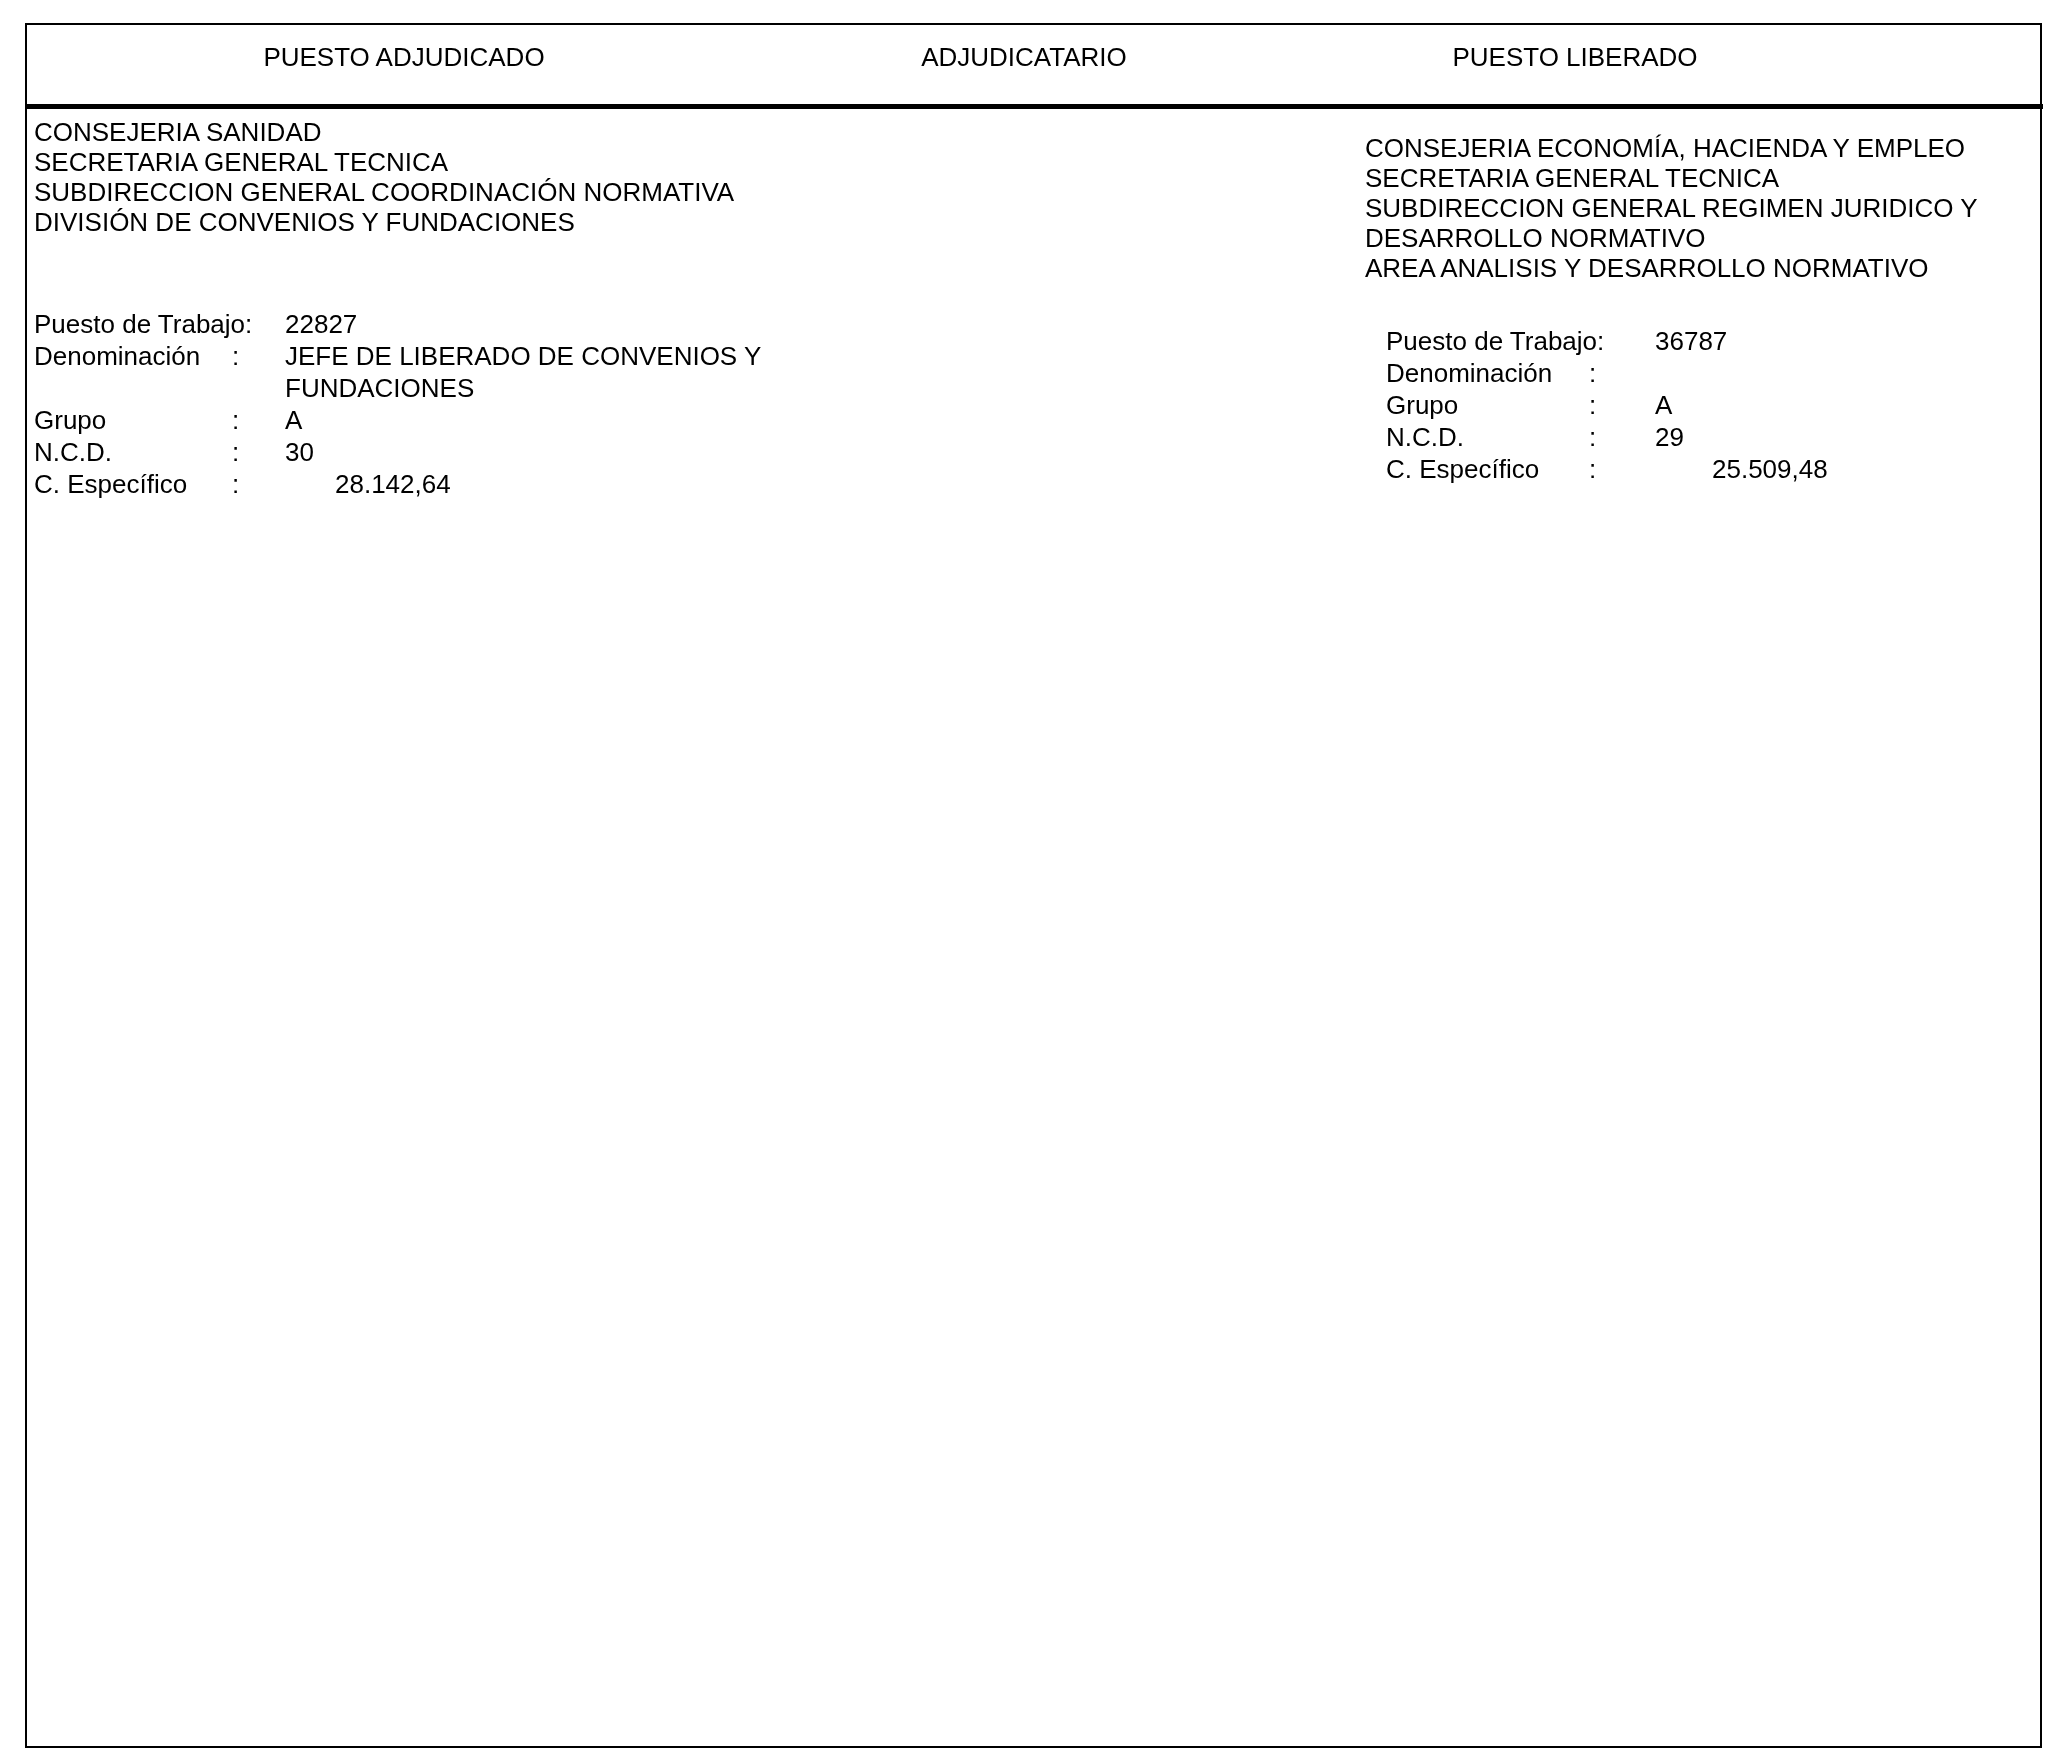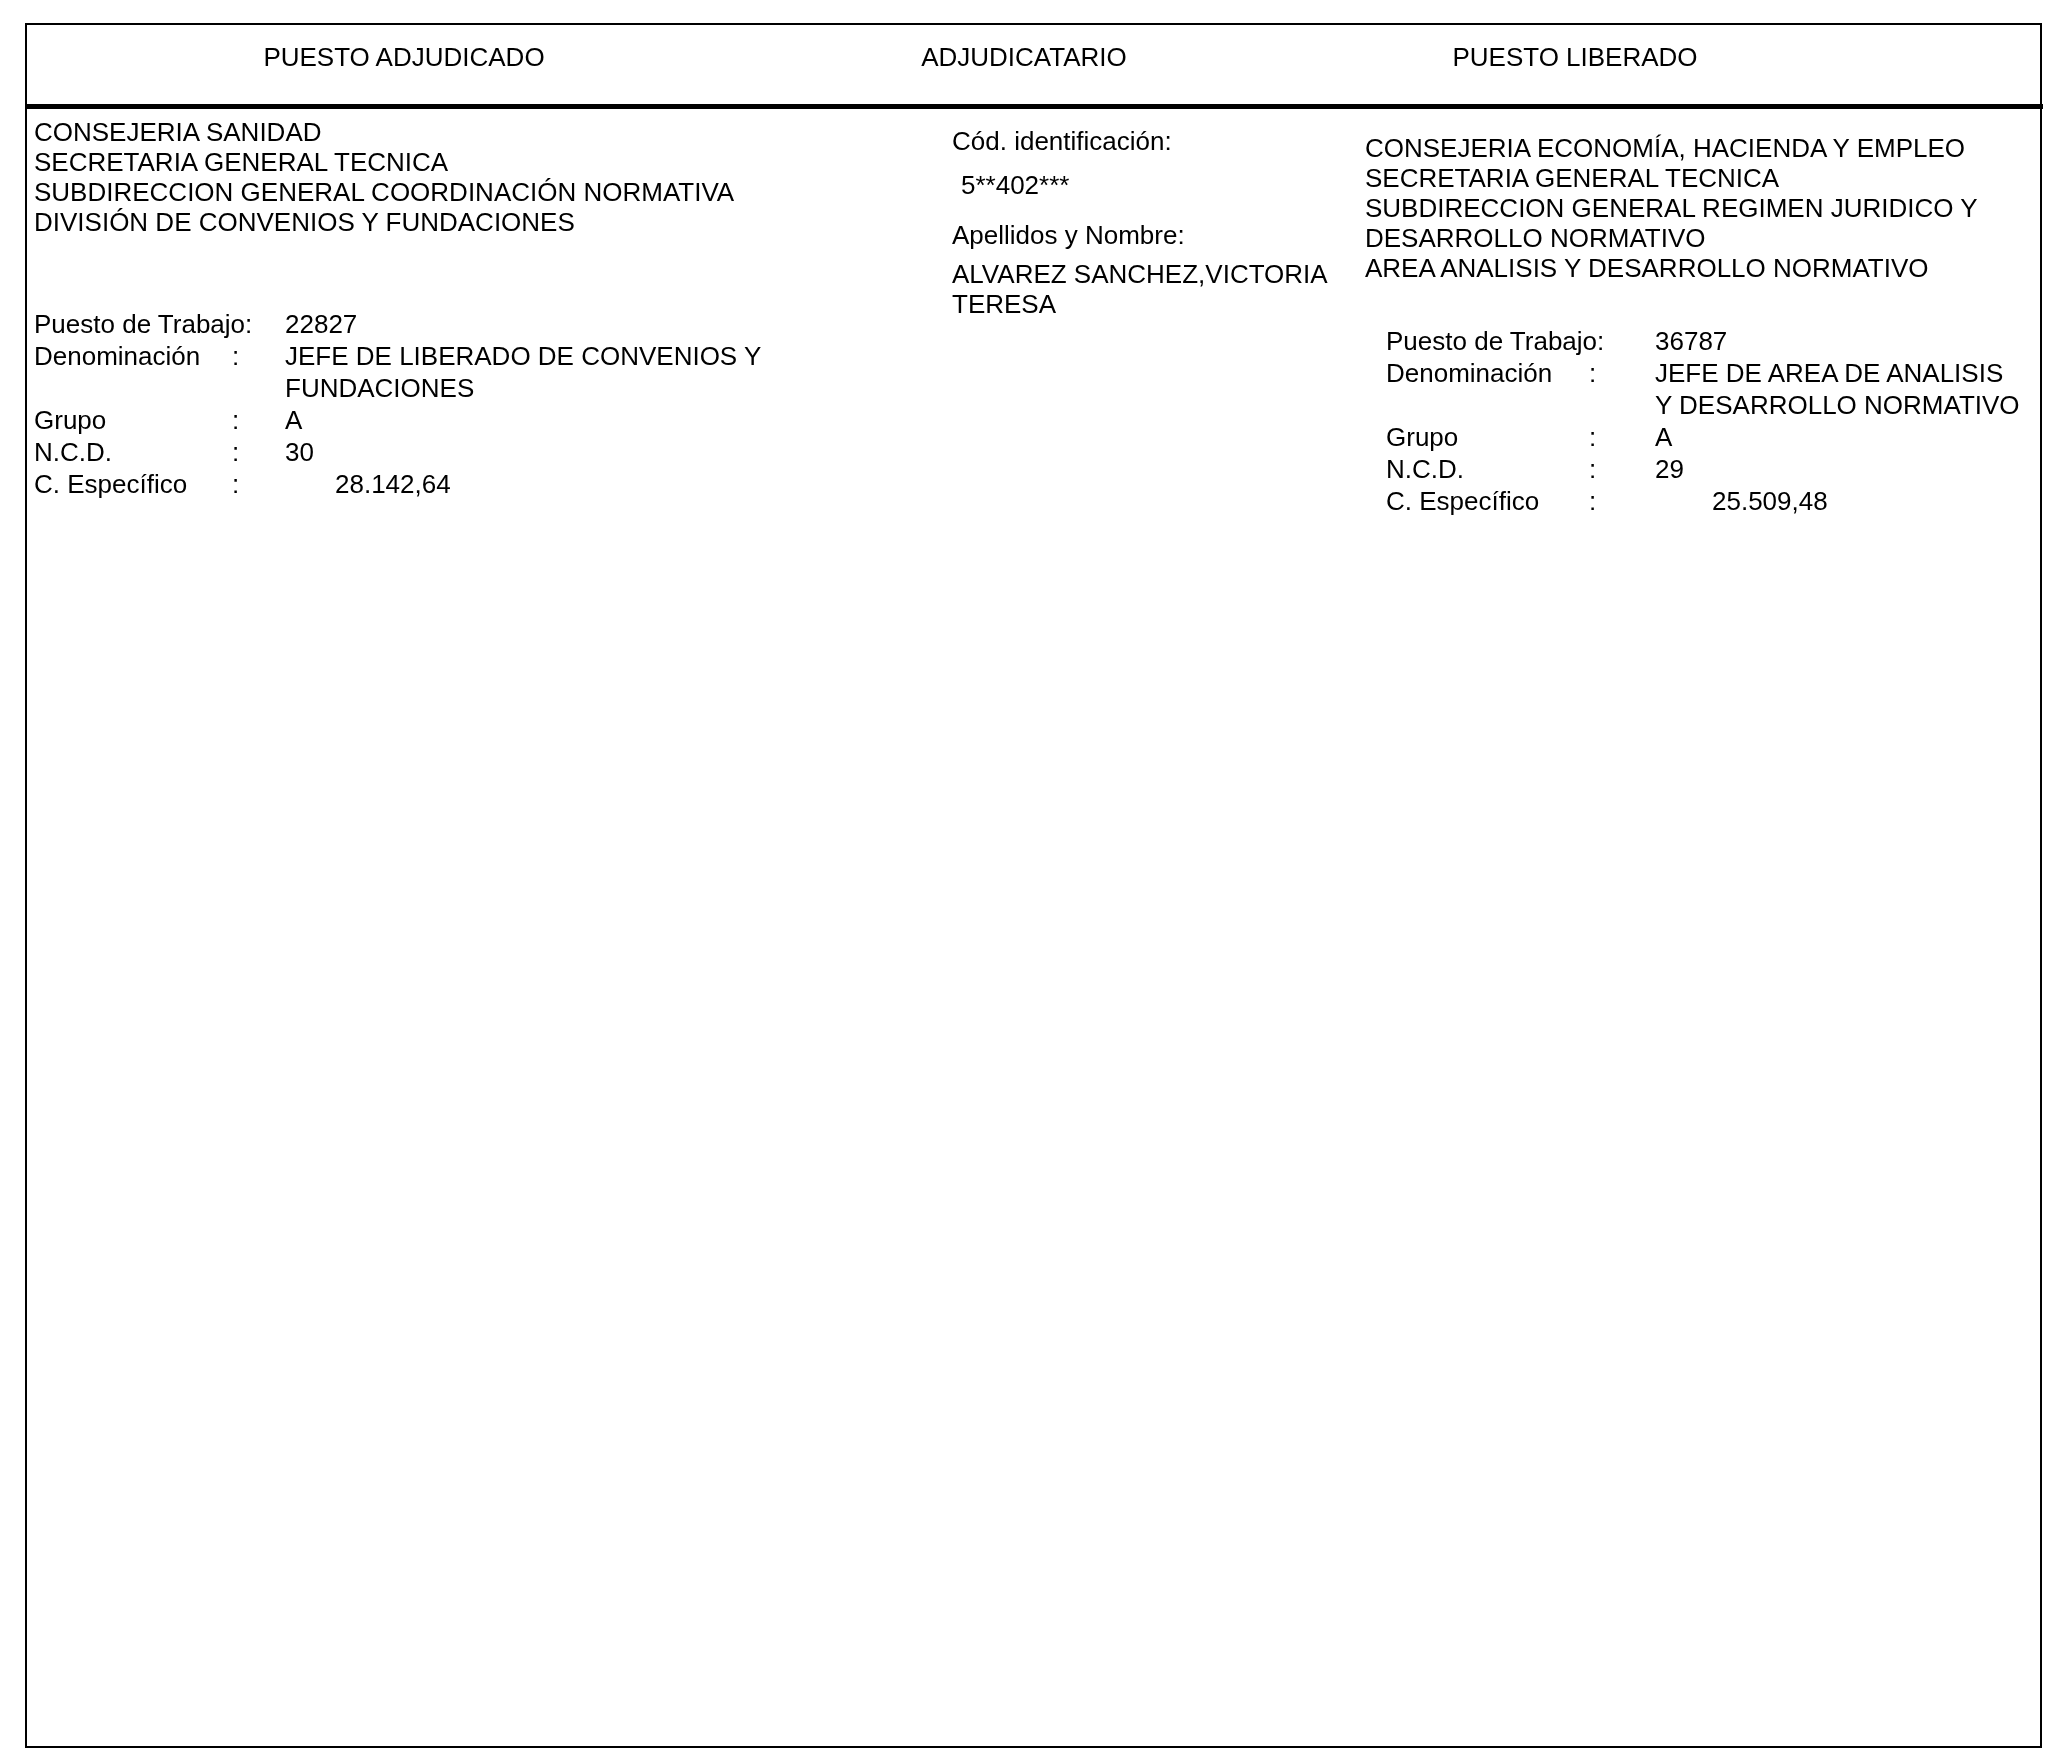--- a/index.html
+++ b/index.html
@@ -131,45 +131,36 @@
       <span class="fcolon">:</span>
       <span class="fvalue">30</span>
     </div>
     <div class="frow">
       <span class="flabel">C. Específico</span>
       <span class="fcolon">:</span>
       <span class="fvalue num">28.142,64</span>
     </div>
   </div>
 
-  <div class="col-mid">
-    <div class="mid-line">Cód. identificación:</div>
-    <div class="mid-line cod-value">5**402***</div>
-    <div class="mid-line apellidos-label">Apellidos y Nombre:</div>
-    <div class="nombre-value">ALVAREZ SANCHEZ,VICTORIA
-TERESA</div>
-  </div>
 
   <div class="org org-3">CONSEJERIA ECONOMÍA, HACIENDA Y EMPLEO
 SECRETARIA GENERAL TECNICA
 SUBDIRECCION GENERAL REGIMEN JURIDICO Y
 DESARROLLO NORMATIVO
 AREA ANALISIS Y DESARROLLO NORMATIVO</div>
 
   <div class="fields fields-3">
     <div class="frow">
       <span class="flabel">Puesto de Trabajo:</span>
       <span class="fcolon"></span>
       <span class="fvalue">36787</span>
     </div>
     <div class="frow">
       <span class="flabel">Denominación</span>
       <span class="fcolon">:</span>
-      <span class="fvalue">JEFE DE AREA DE ANALISIS
-Y DESARROLLO NORMATIVO</span>
     </div>
     <div class="frow">
       <span class="flabel">Grupo</span>
       <span class="fcolon">:</span>
       <span class="fvalue">A</span>
     </div>
     <div class="frow">
       <span class="flabel">N.C.D.</span>
       <span class="fcolon">:</span>
       <span class="fvalue">29</span>

